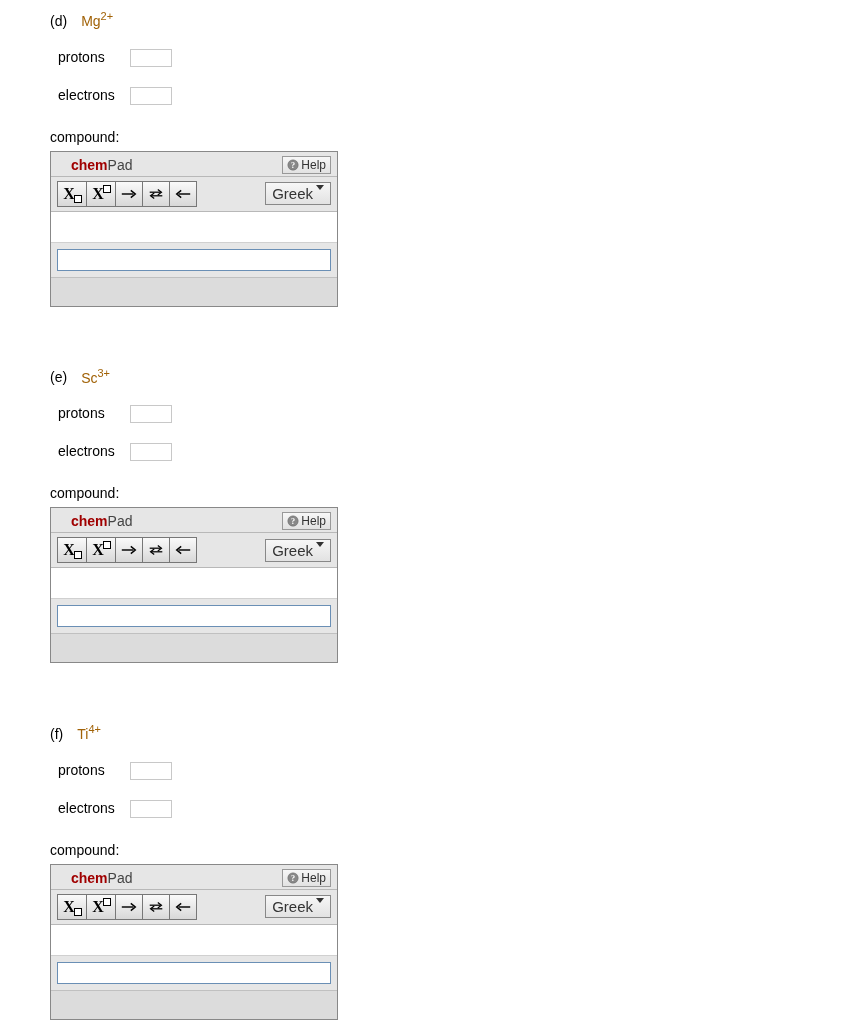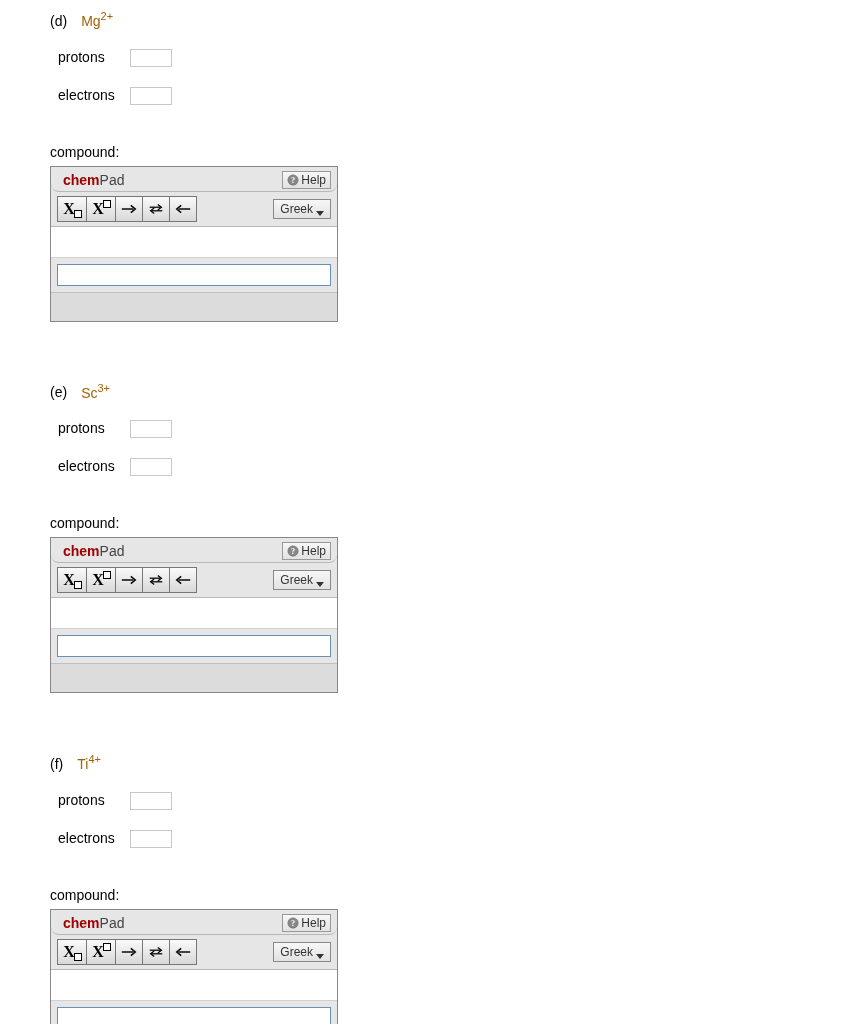--- a/index.html
+++ b/index.html
@@ -43,37 +43,36 @@
   .small-input {
     width: 42px;
     height: 18px;
     border: 1px solid #c8c8c8;
     background: #fff;
     padding: 0;
     font-size: 13px;
     box-sizing: border-box;
   }
   .compound-label {
-    margin-top: 39px;
+    margin-top: 24px;
     margin-bottom: 6px;
   }
   .chempad {
     width: 288px;
     border: 1px solid #888;
     background: #e6e6e6;
     box-sizing: border-box;
   }
   .chempad-header {
     display: flex;
     justify-content: space-between;
     align-items: center;
-    padding: 4px 6px 2px 12px;
+    padding: 4px 6px 2px 20px;
     background: #e6e6e6;
     border-bottom: 1px solid #b8b8b8;
-    border-radius: 8px;
   }
   .chempad-brand {
     font-size: 14px;
     font-family: Verdana, sans-serif;
   }
   .chempad-brand .chem {
     color: #a00000;
     font-weight: bold;
   }
   .chempad-brand .pad {
@@ -130,25 +129,25 @@
     border: 1.3px solid #000;
     background: #fff;
   }
   .tbtn .subbox { bottom: 3px; right: 4px; }
   .tbtn .supbox { top: 3px; right: 4px; }
   .tbtn .xchar { margin-right: 6px; }
   .greek-btn {
     border: 1px solid #888;
     background: linear-gradient(#f7f7f7,#e2e2e2);
     padding: 2px 6px;
-    font-size: 12px;
+    font-size: 15px;
     cursor: pointer;
     color: #333;
     display: inline-flex;
-    align-items: flex-end;
+    align-items: flex-start;
     gap: 3px;
   }
   .greek-btn .caret {
     width: 0; height: 0;
     border-left: 4px solid transparent;
     border-right: 4px solid transparent;
     border-top: 5px solid #333;
   }
   .chempad-preview {
     height: 30px;

